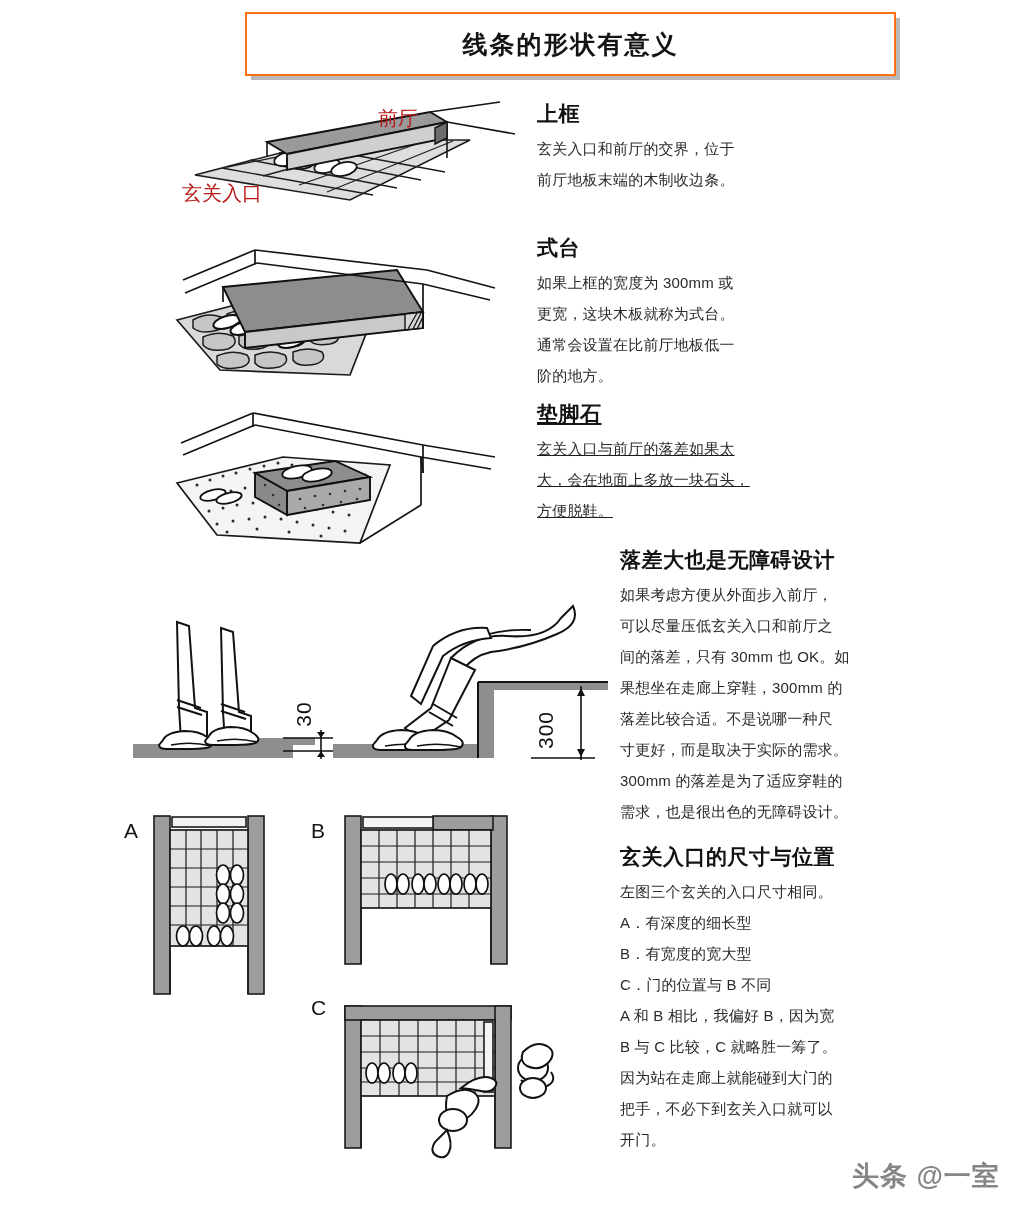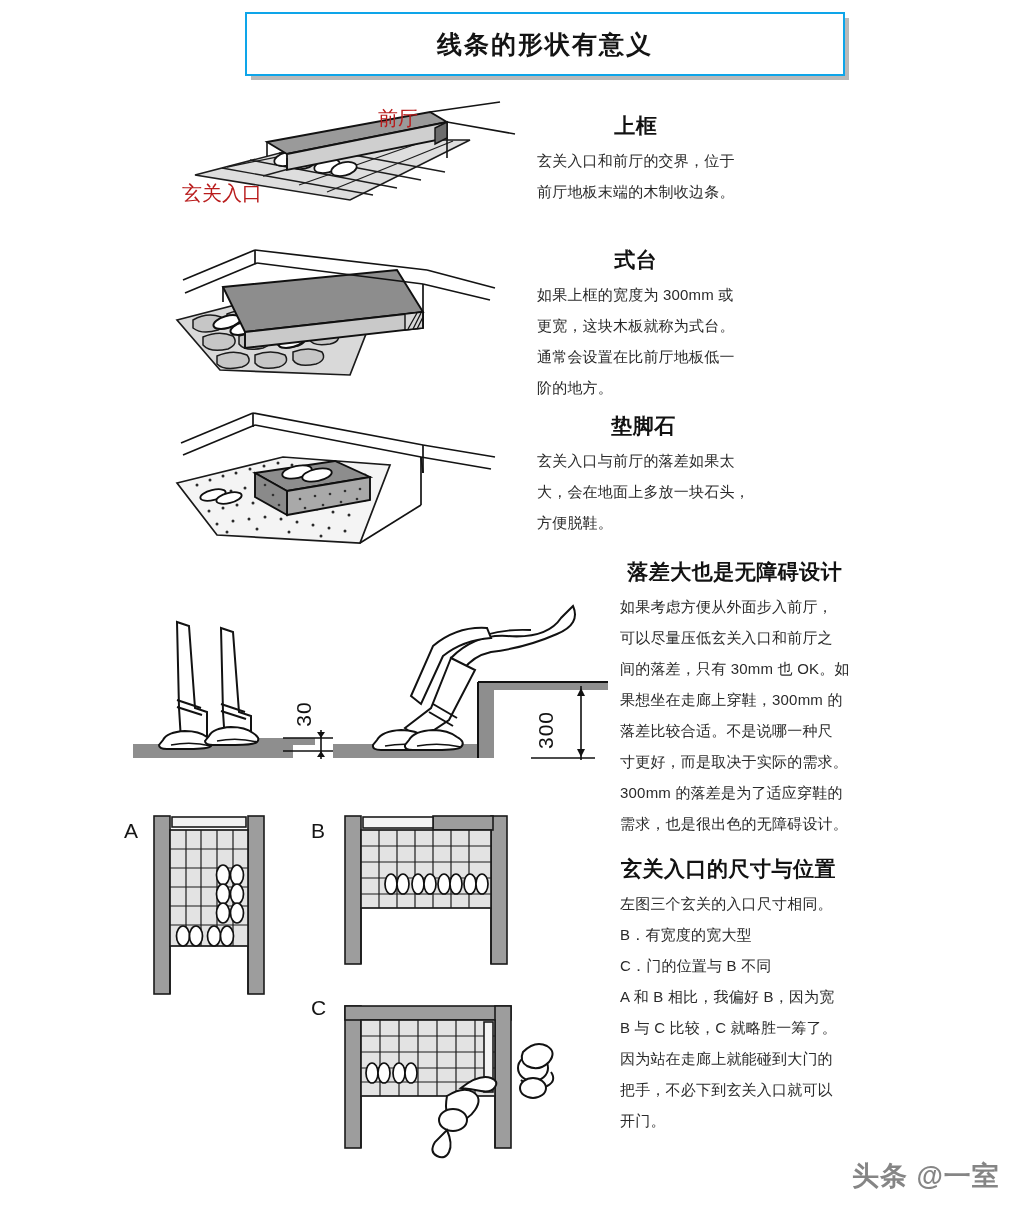--- a/index.html
+++ b/index.html
@@ -14,23 +14,23 @@
     overflow: hidden;
     font-family: "Liberation Sans", "DejaVu Sans", sans-serif;
     color: #1a1a1a;
   }
 
   
   .title-box {
     position: absolute;
     left: 245px;
     top: 12px;
-    width: 600px;
+    width: 651px;
     height: 64px;
-    border: 2px solid #0ea5e9;
+    border: 2px solid #f97316;
     background: #ffffff;
     box-shadow: 5px 5px 0 -1px #b9b9b9;
     box-sizing: border-box;
   }
   .title-text {
     position: absolute;
     left: 0; right: 0;
     top: 50%;
     transform: translateY(-50%);
     text-align: center;
@@ -39,24 +39,23 @@
     letter-spacing: 2px;
     color: #141414;
   }
 
   
   .txt-block { position: absolute; }
   .h-sub {
     font-size: 21px;
     font-weight: bold;
     letter-spacing: 0.5px;
-    margin: 12px 0 5px 0;
+    margin: 0 0 5px 0;
     color: #121212;
     white-space: nowrap;
-    text-align: center;
   }
   .body-line {
     font-size: 15px;
     line-height: 31px;
     color: #2a2a2a;
     white-space: nowrap;
     letter-spacing: 0.2px;
   }
 
   
@@ -522,21 +521,21 @@
 </div>
 
 <div class="txt-block" style="left:537px; top:234px;">
   <div class="h-sub">式台</div>
   <div class="body-line">如果上框的宽度为 300mm 或</div>
   <div class="body-line">更宽，这块木板就称为式台。</div>
   <div class="body-line">通常会设置在比前厅地板低一</div>
   <div class="body-line">阶的地方。</div>
 </div>
 
-<div class="txt-block" style="left:537px; top:400px;">
+<div class="txt-block" style="left:537px; top:400px;text-decoration:underline;">
   <div class="h-sub">垫脚石</div>
   <div class="body-line">玄关入口与前厅的落差如果太</div>
   <div class="body-line">大，会在地面上多放一块石头，</div>
   <div class="body-line">方便脱鞋。</div>
 </div>
 
 <div class="txt-block" style="left:620px; top:546px;">
   <div class="h-sub">落差大也是无障碍设计</div>
   <div class="body-line">如果考虑方便从外面步入前厅，</div>
   <div class="body-line">可以尽量压低玄关入口和前厅之</div>
@@ -544,20 +543,21 @@
   <div class="body-line">果想坐在走廊上穿鞋，300mm 的</div>
   <div class="body-line">落差比较合适。不是说哪一种尺</div>
   <div class="body-line">寸更好，而是取决于实际的需求。</div>
   <div class="body-line">300mm 的落差是为了适应穿鞋的</div>
   <div class="body-line">需求，也是很出色的无障碍设计。</div>
 </div>
 
 <div class="txt-block" style="left:620px; top:843px;">
   <div class="h-sub">玄关入口的尺寸与位置</div>
   <div class="body-line">左图三个玄关的入口尺寸相同。</div>
+  <div class="body-line">A．有深度的细长型</div>
   <div class="body-line">B．有宽度的宽大型</div>
   <div class="body-line">C．门的位置与 B 不同</div>
   <div class="body-line">A 和 B 相比，我偏好 B，因为宽</div>
   <div class="body-line">B 与 C 比较，C 就略胜一筹了。</div>
   <div class="body-line">因为站在走廊上就能碰到大门的</div>
   <div class="body-line">把手，不必下到玄关入口就可以</div>
   <div class="body-line">开门。</div>
 </div>
 
 <div class="watermark">头条 @一室</div>

